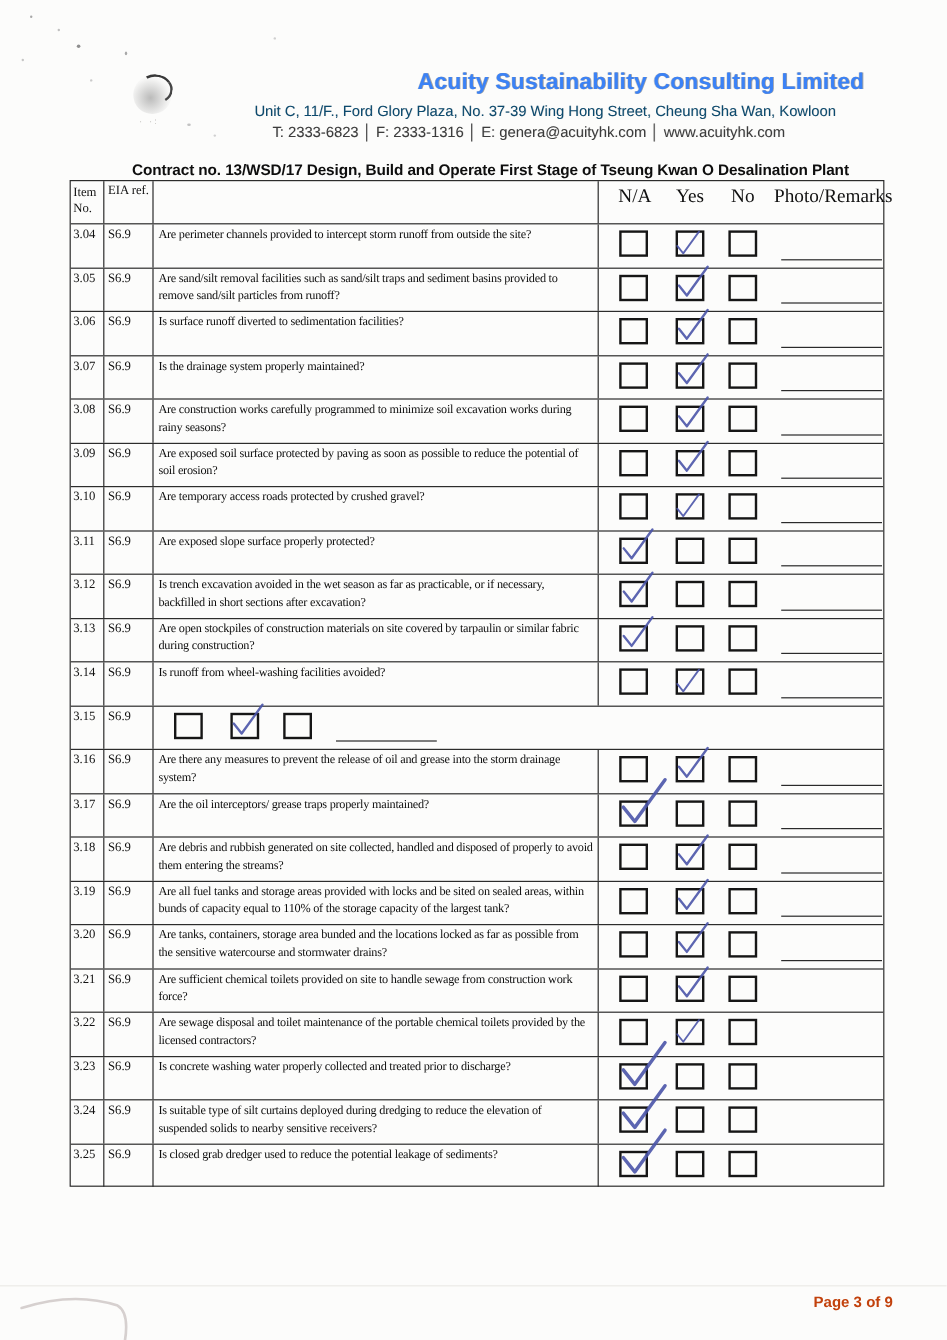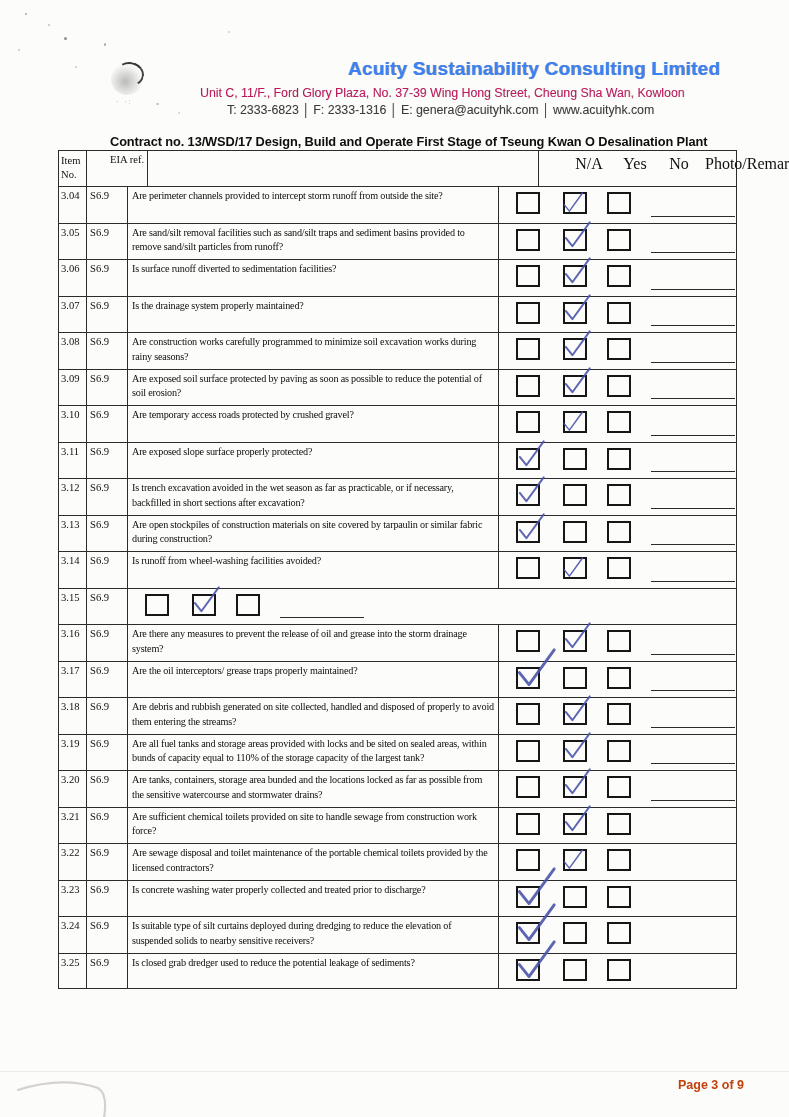--- a/index.html
+++ b/index.html
@@ -13,22 +13,22 @@
 
   
   .company-name{
     left:348px;top:58px;
     font-size:19px;font-weight:bold;color:#3b82f6;
     letter-spacing:.2px;
     text-shadow:.7px 0 0 rgba(90,90,90,.55), -.5px .4px 0 rgba(120,120,120,.35);
     white-space:nowrap;
   }
   .company-address{
-    left:200px;top:86px;
-    font-size:12.3px;color:#be185d;white-space:nowrap;
+    left:212px;top:86px;
+    font-size:12.3px;color:#0c4a6e;white-space:nowrap;
     text-shadow:.4px 0 0 rgba(100,100,100,.3);
   }
   .company-contact{
     left:227px;top:103px;
     font-size:12.3px;color:#3c3c3c;white-space:nowrap;
     text-shadow:.4px 0 0 rgba(100,100,100,.3);
   }
   .doc-title{
     left:94px;top:134px;width:600px;
     font-size:12.8px;font-weight:bold;color:#0e0e0e;
@@ -53,21 +53,21 @@
   .speck{position:absolute;border-radius:50%;background:#a8a8a8;}
 
   
   .tbl{
     left:58px;top:150px;width:679px;height:839px;
     border:1.6px solid #2c2c2c;box-sizing:border-box;
     font-family:"Liberation Serif",serif;
     display:flex;flex-direction:column;
   }
   .trow{display:flex;flex:0 0 36.5px;border-top:1.4px solid #2c2c2c;box-sizing:border-box;min-height:0;}
-  .thead-row{flex:0 0 35px;border-top:none;gap:20px;}
+  .thead-row{flex:0 0 35px;border-top:none;}
   .c-item{width:28px;border-right:1.3px solid #2c2c2c;box-sizing:border-box;
           font-size:10.6px;padding:3px 1px 0 2px;color:#111;}
   .c-eia{width:41px;border-right:1.3px solid #2c2c2c;box-sizing:border-box;
          font-size:10.6px;padding:3px 1px 0 3px;color:#111;}
   .c-q{width:371px;border-right:1.3px solid #2c2c2c;box-sizing:border-box;
        font-size:10.2px;line-height:14.6px;letter-spacing:-.2px;
        padding:2px 4px 0 4px;color:#0d0d0d;overflow:hidden;}
   .c-checks{flex:1;position:relative;overflow:visible;}
 
   .hdr-stack div{line-height:14px;}

